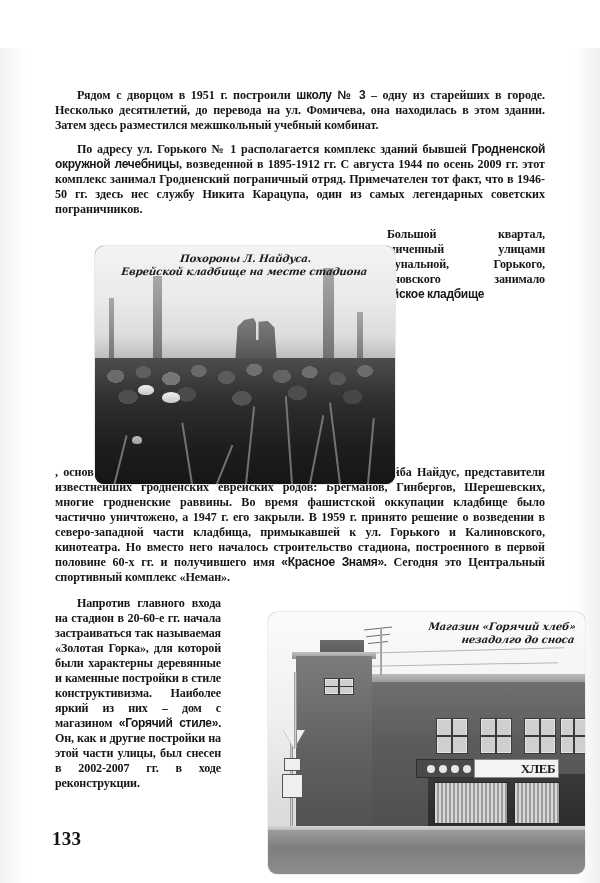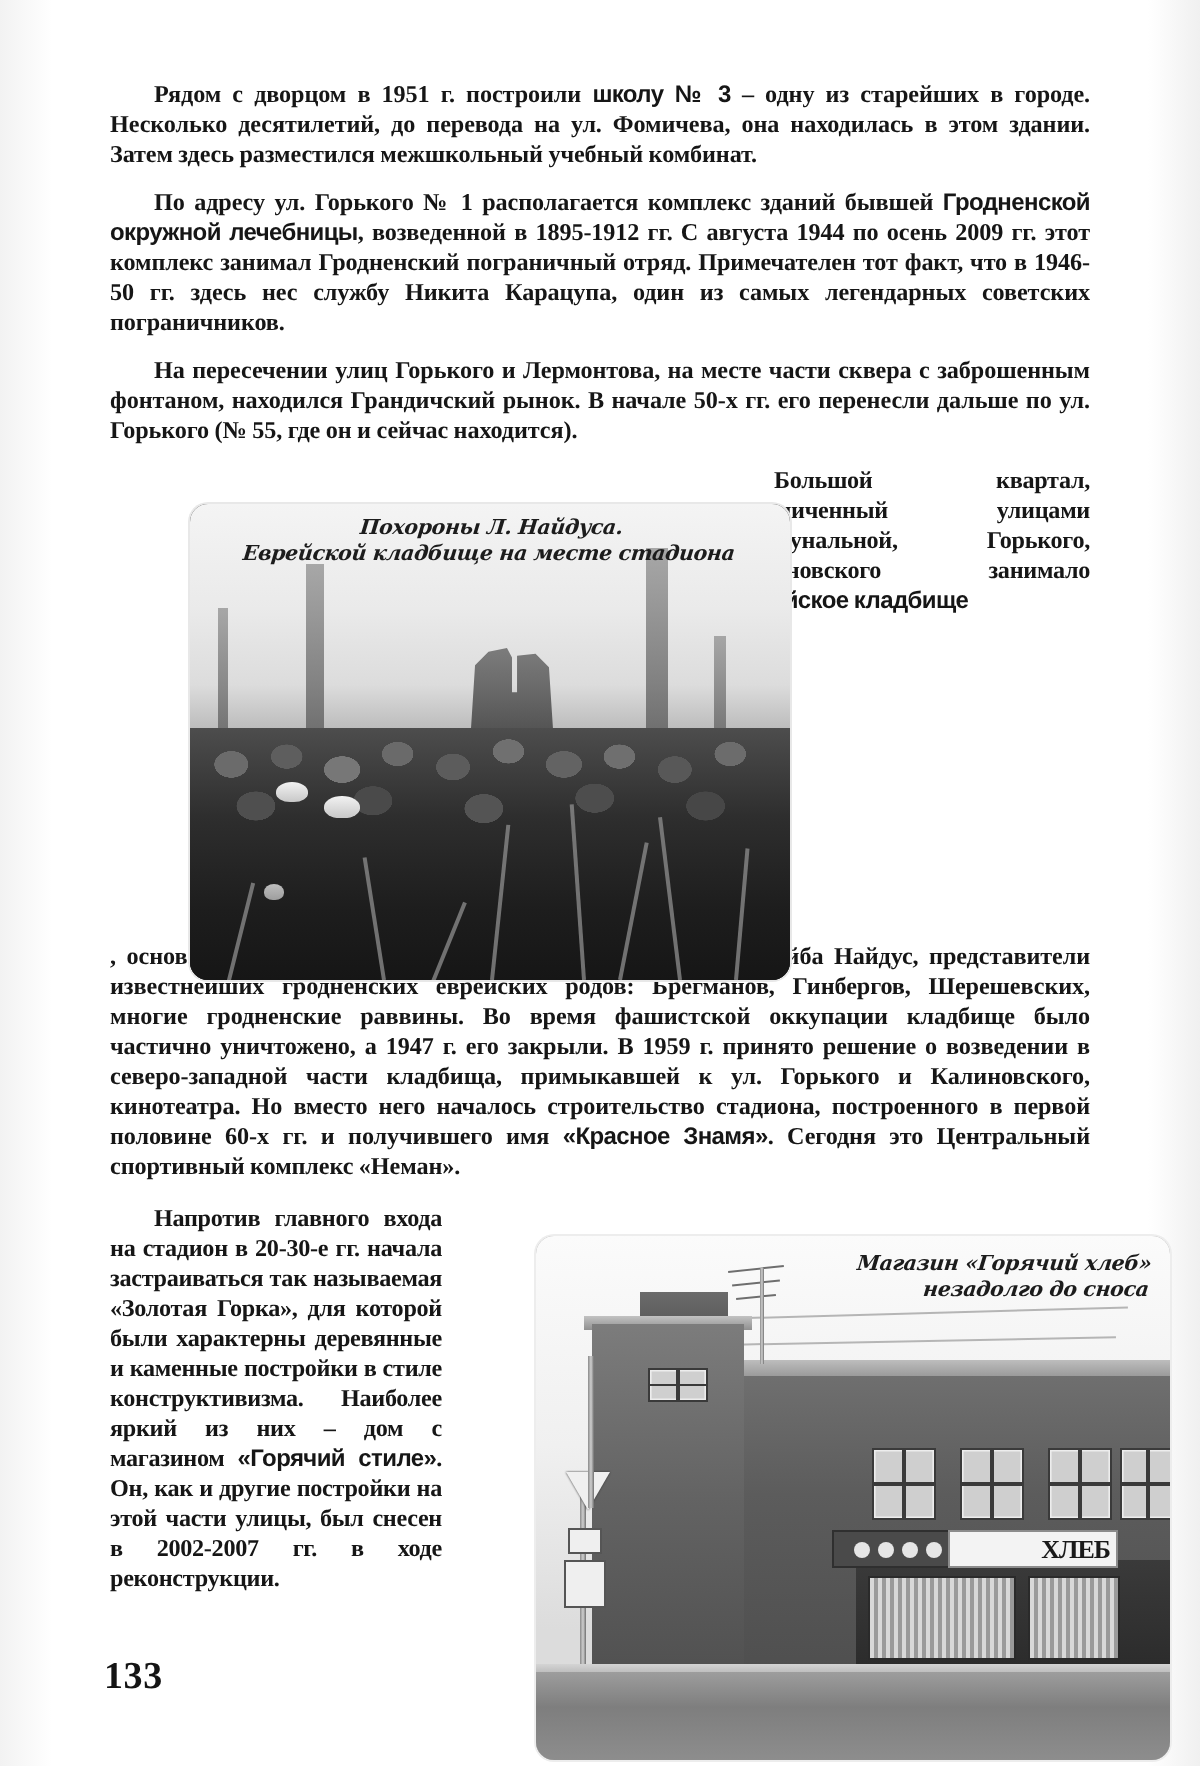--- a/index.html
+++ b/index.html
@@ -16,20 +16,21 @@
     color: #161616;
   }
 
   
   .page {
     position: absolute;
     inset: 0;
     background:
       linear-gradient(90deg, #f2f2f2 0px, #ffffff 26px, #ffffff 574px, #f0f0f0 600px),
       #ffffff;
+    margin-top: 48px;
   }
 
   .content {
     position: absolute;
     left: 55px;
     top: 40px;
     width: 490px;
   }
 
   p.body {
@@ -279,21 +280,20 @@
 <body>
 
 <div class="page">
 
   <div class="content">
 
     <p class="body"><span>Рядом с дворцом в 1951 г. построили </span><b class="hl">школу № 3</b><span> – одну из старейших в городе. Несколько десятилетий, до перевода на ул. Фомичева, она находилась в этом здании. Затем здесь разместился межшкольный учебный комбинат.</span></p>
 
     <p class="body"><span>По адресу ул. Горького № 1 располагается комплекс зданий бывшей </span><b class="hl">Гродненской окружной лечебницы</b><span>, возведенной в 1895-1912 гг. С августа 1944 по осень 2009 гг. этот комплекс занимал Гродненский пограничный отряд. Примечателен тот факт, что в 1946-50 гг. здесь нес службу Никита Карацупа, один из самых легендарных советских пограничников.</span></p>
 
-    <p class="body">На пересечении улиц Горького и Лермонтова, на месте части сквера с заброшенным фонтаном, находился Грандичский рынок. В начале 50-х гг. его перенесли дальше по ул. Горького (№ 55, где он и сейчас находится).</p>
 
     <div class="split">
 
       <figure class="photo-left">
         <div class="ph1-sky"></div>
         <div class="ph1-mon"></div>
 
         <div class="trunk" style="left:58px;  top:30px; width:9px;  height:96px;"></div>
         <div class="trunk" style="left:228px; top:22px; width:11px; height:104px;"></div>
         <div class="trunk" style="left:262px; top:66px; width:6px;  height:64px;"></div>
@@ -323,21 +323,21 @@
       <div class="col-right">
         <p><span>Большой квартал, ограниченный улицами Коммунальной, Горького, Калиновского занимало </span><b class="hl">еврейское кладбище</b></p>
       </div>
     </div>
 
     <p class="body after-photo" style="text-indent:0;"><span>, основанное еще в 1791 г. Здесь были похоронены поэт Лейба Найдус, представители известнейших гродненских еврейских родов: Брегманов, Гинбергов, Шерешевских, многие гродненские раввины. Во время фашистской оккупации кладбище было частично уничтожено, а 1947 г. его закрыли. В 1959 г. принято решение о возведении в северо-западной части кладбища, примыкавшей к ул. Горького и Калиновского, кинотеатра. Но вместо него началось строительство стадиона, построенного в первой половине 60-х гг. и получившего имя </span><b class="hl">«Красное Знамя»</b><span>. Сегодня это Центральный спортивный комплекс «Неман».</span></p>
 
     <div class="split2">
 
       <div class="col-left2">
-        <p><span>Напротив главного входа на стадион в 20-30-е гг. начала застраиваться так называемая «Золотая Горка», для которой были характерны деревянные и каменные постройки в стиле конструктивизма. Наиболее яркий  из них – дом с магазином </span><b class="hl">«Горячий стиле»</b><span>. Он, как и другие постройки на этой части улицы, был снесен в 2002-2007 гг. в ходе реконструкции.</span></p>
+        <p><span>Напротив главного входа на стадион в 20-60-е гг. начала застраиваться так называемая «Золотая Горка», для которой были характерны деревянные и каменные постройки в стиле конструктивизма. Наиболее яркий  из них – дом с магазином </span><b class="hl">«Горячий стиле»</b><span>. Он, как и другие постройки на этой части улицы, был снесен в 2002-2007 гг. в ходе реконструкции.</span></p>
       </div>
 
       <figure class="photo-right">
         <div class="ph2-sky"></div>
 
         <div class="wire" style="left:96px; top:38px; width:200px; transform:rotate(-1.6deg);"></div>
         <div class="wire" style="left:100px; top:52px; width:190px; transform:rotate(-1.1deg);"></div>
 
         <div class="ph2-tree"></div>
 

